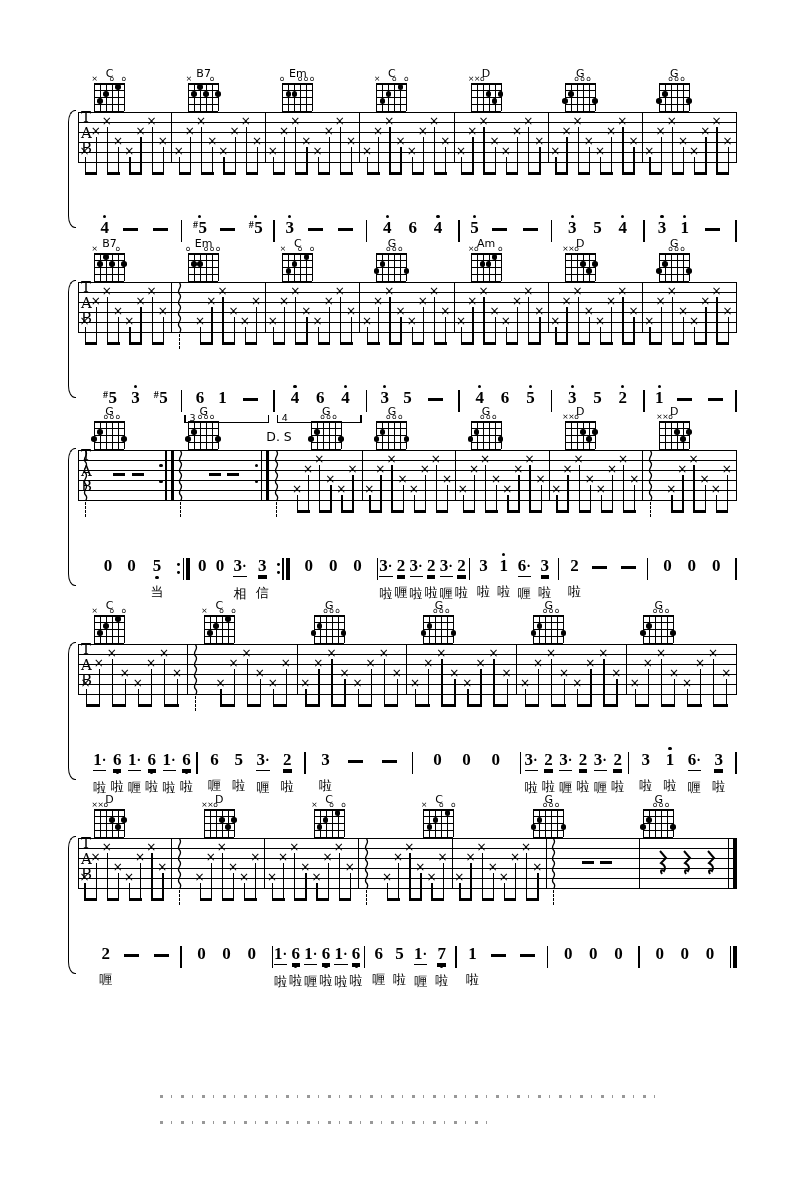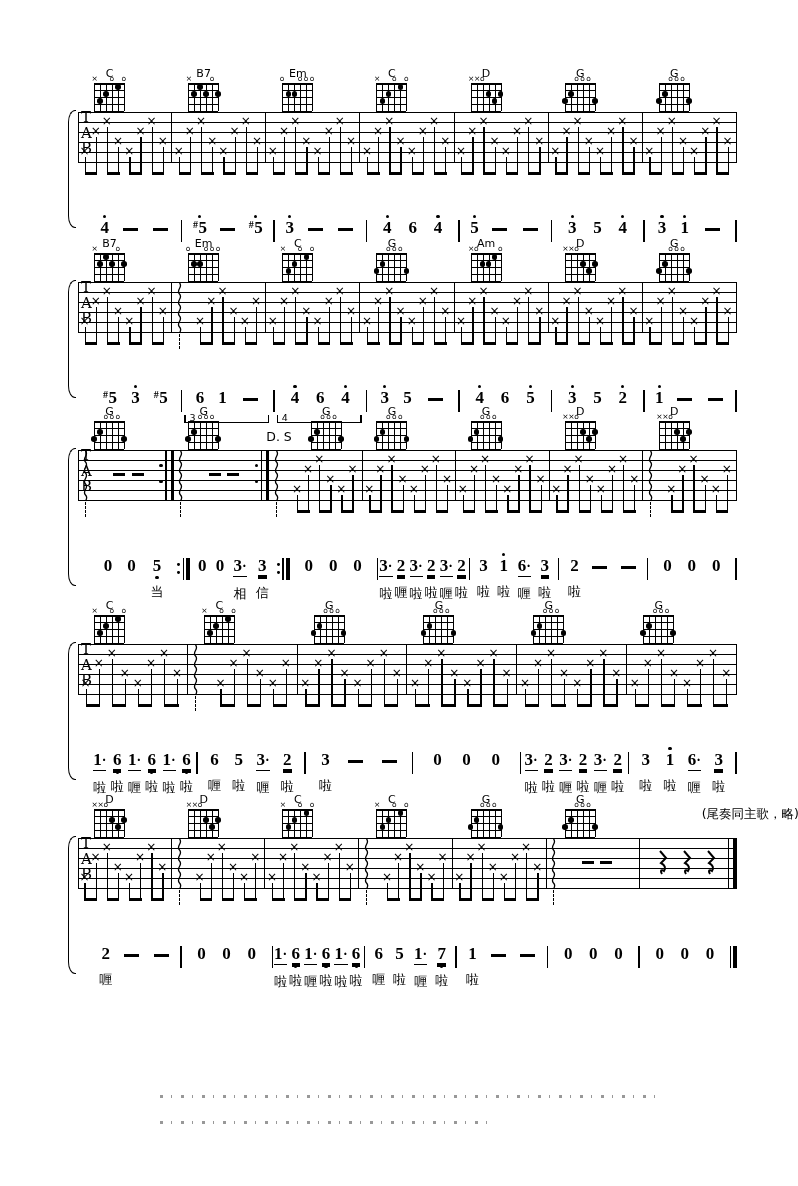--- a/index.html
+++ b/index.html
@@ -2183,23 +2183,20 @@
                 <div class="gf" style="top: 28px;"></div>
                 <div class="cdot" style="left: -2.7px; top: 15.2px;"></div>
                 <div class="cdot" style="left: 3.3px; top: 8.2px;"></div>
                 <span class="mk" style="left: 9.5px;">o</span>
                 <span class="mk" style="left: 15.5px;">o</span>
                 <span class="mk" style="left: 21.5px;">o</span>
                 <div class="cdot" style="left: 27.3px; top: 15.2px;"></div>
               </div>
             </div>
           </div>
-          <div class="ccell">
-            <span class="cnote">(尾奏同主歌，略)</span>
-          </div>
         </div>
         <div class="staffwrap">
           <div class="brace" style="height: 136px;"></div>
           <div class="sline" style="top: 0px;"></div>
           <div class="sline" style="top: 10px;"></div>
           <div class="sline" style="top: 20px;"></div>
           <div class="sline" style="top: 30px;"></div>
           <div class="sline" style="top: 40px;"></div>
           <div class="sline" style="top: 50px;"></div>
           <div class="startbar"></div>

